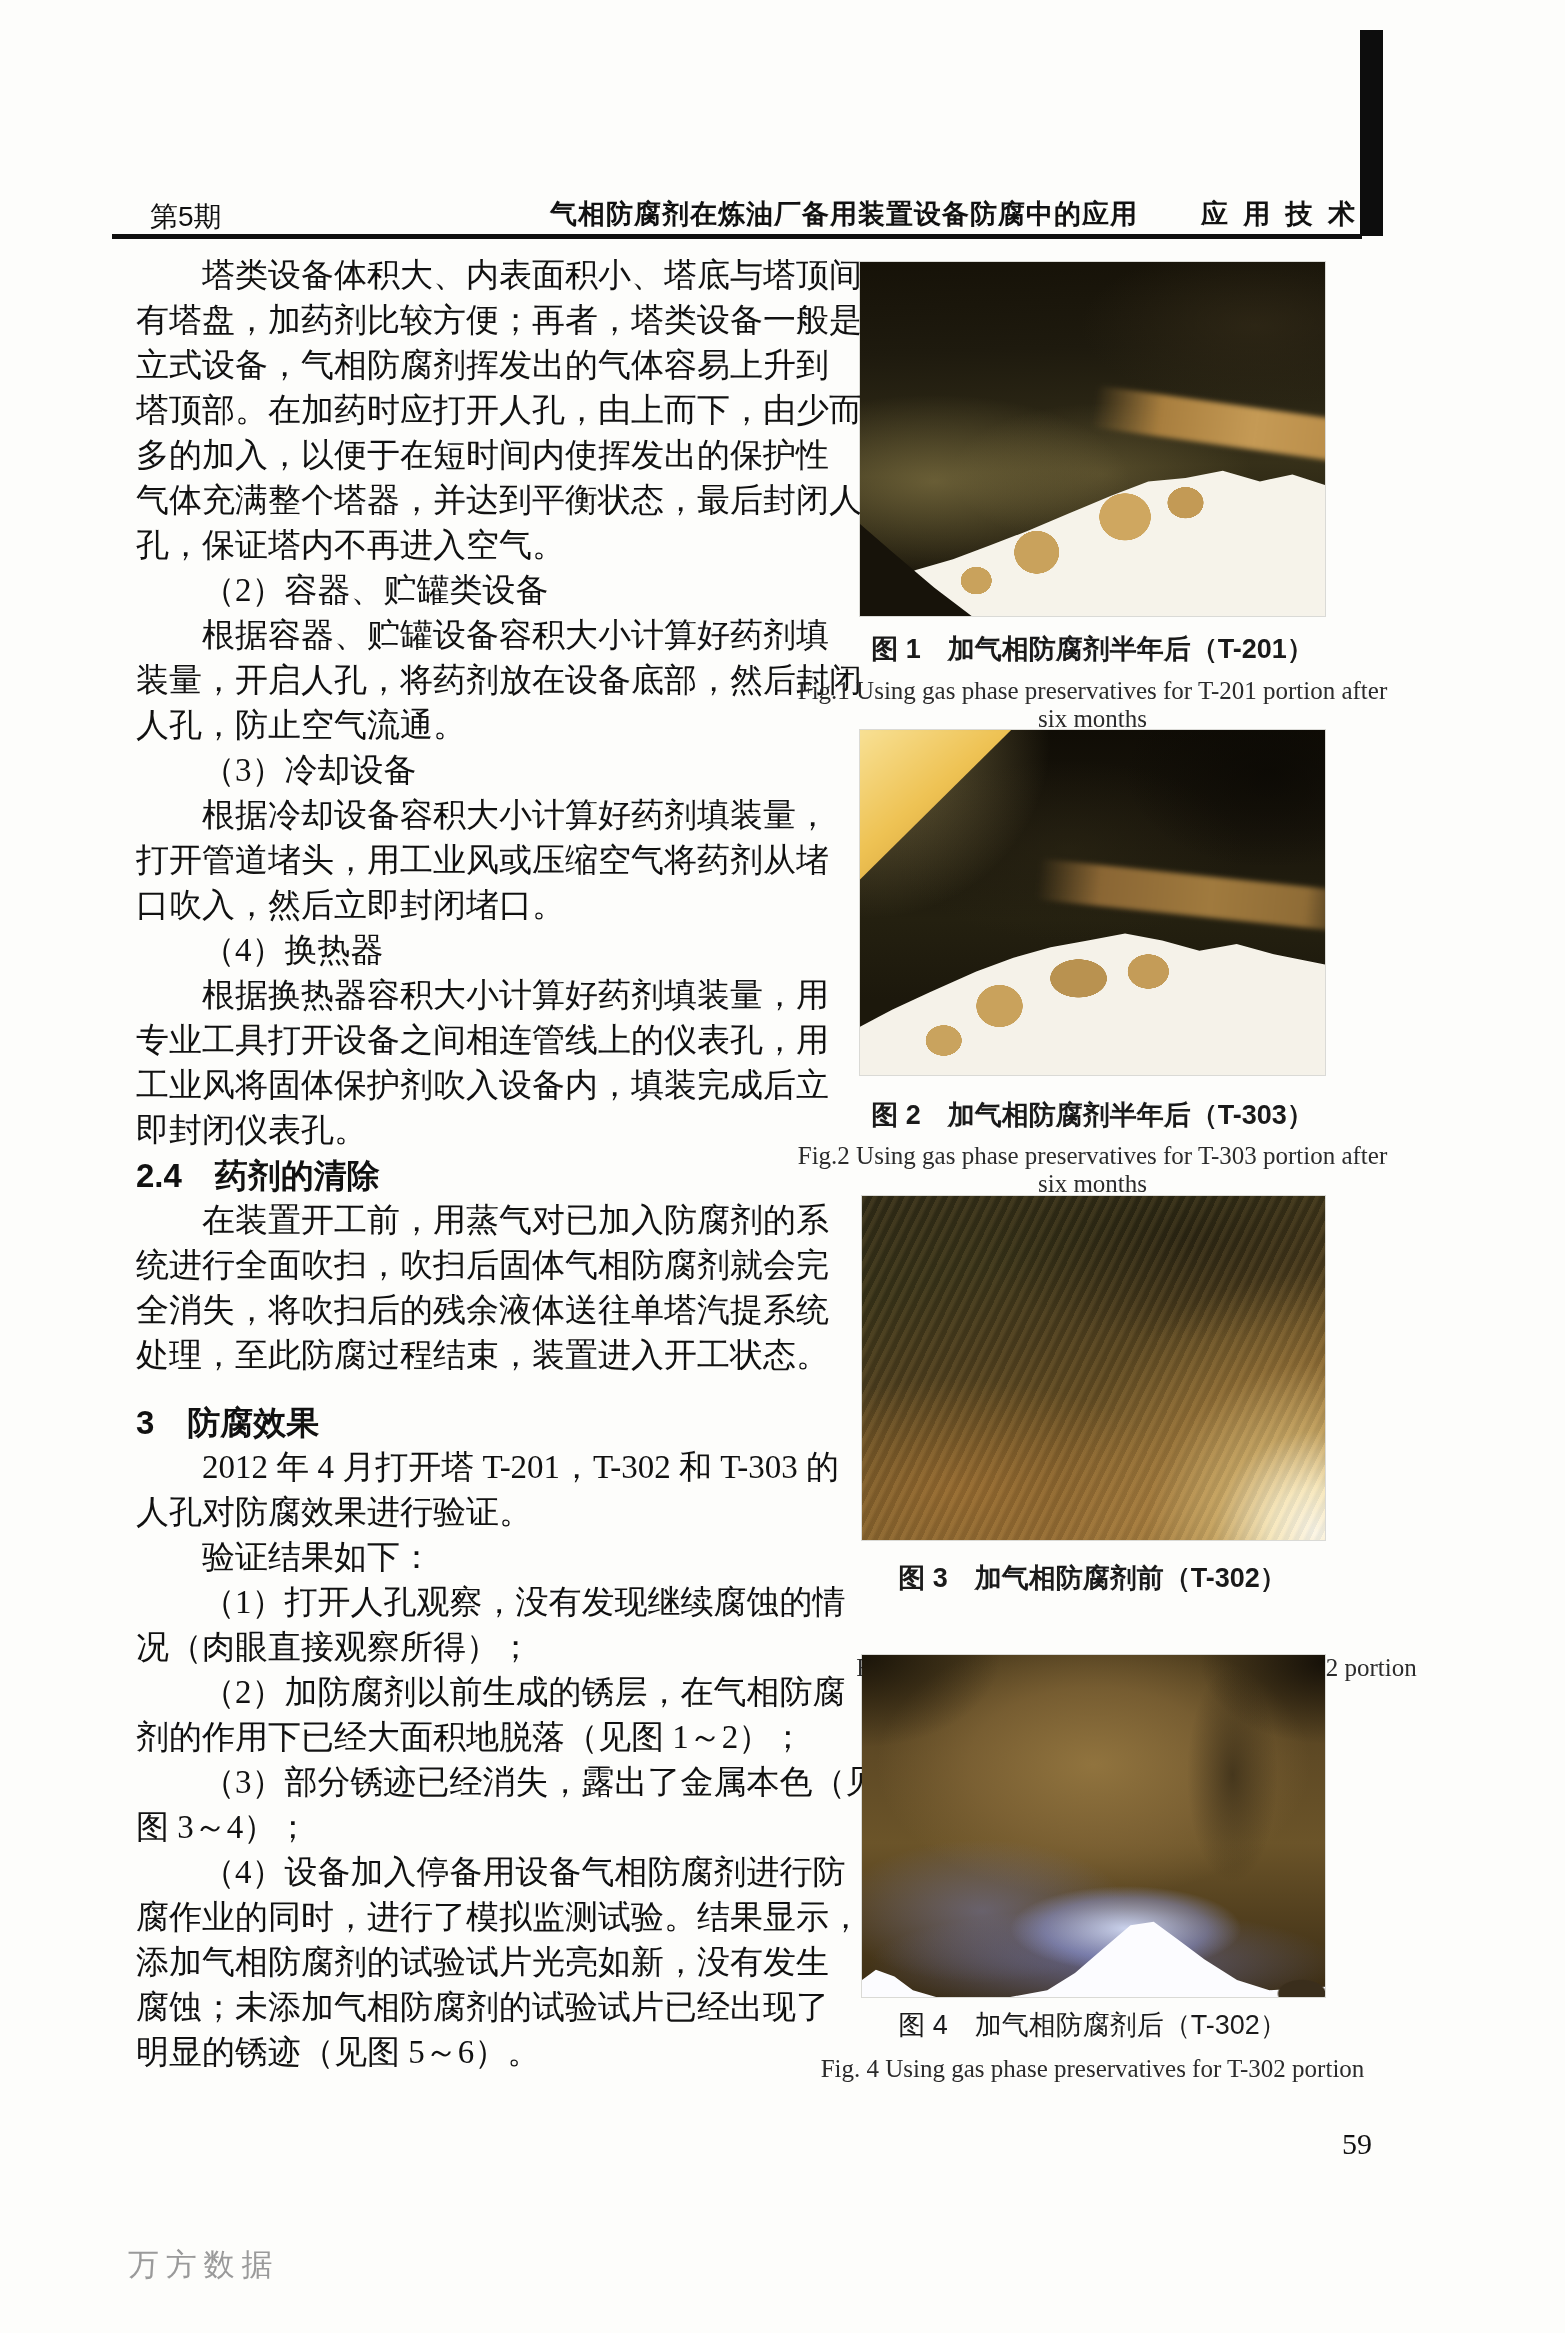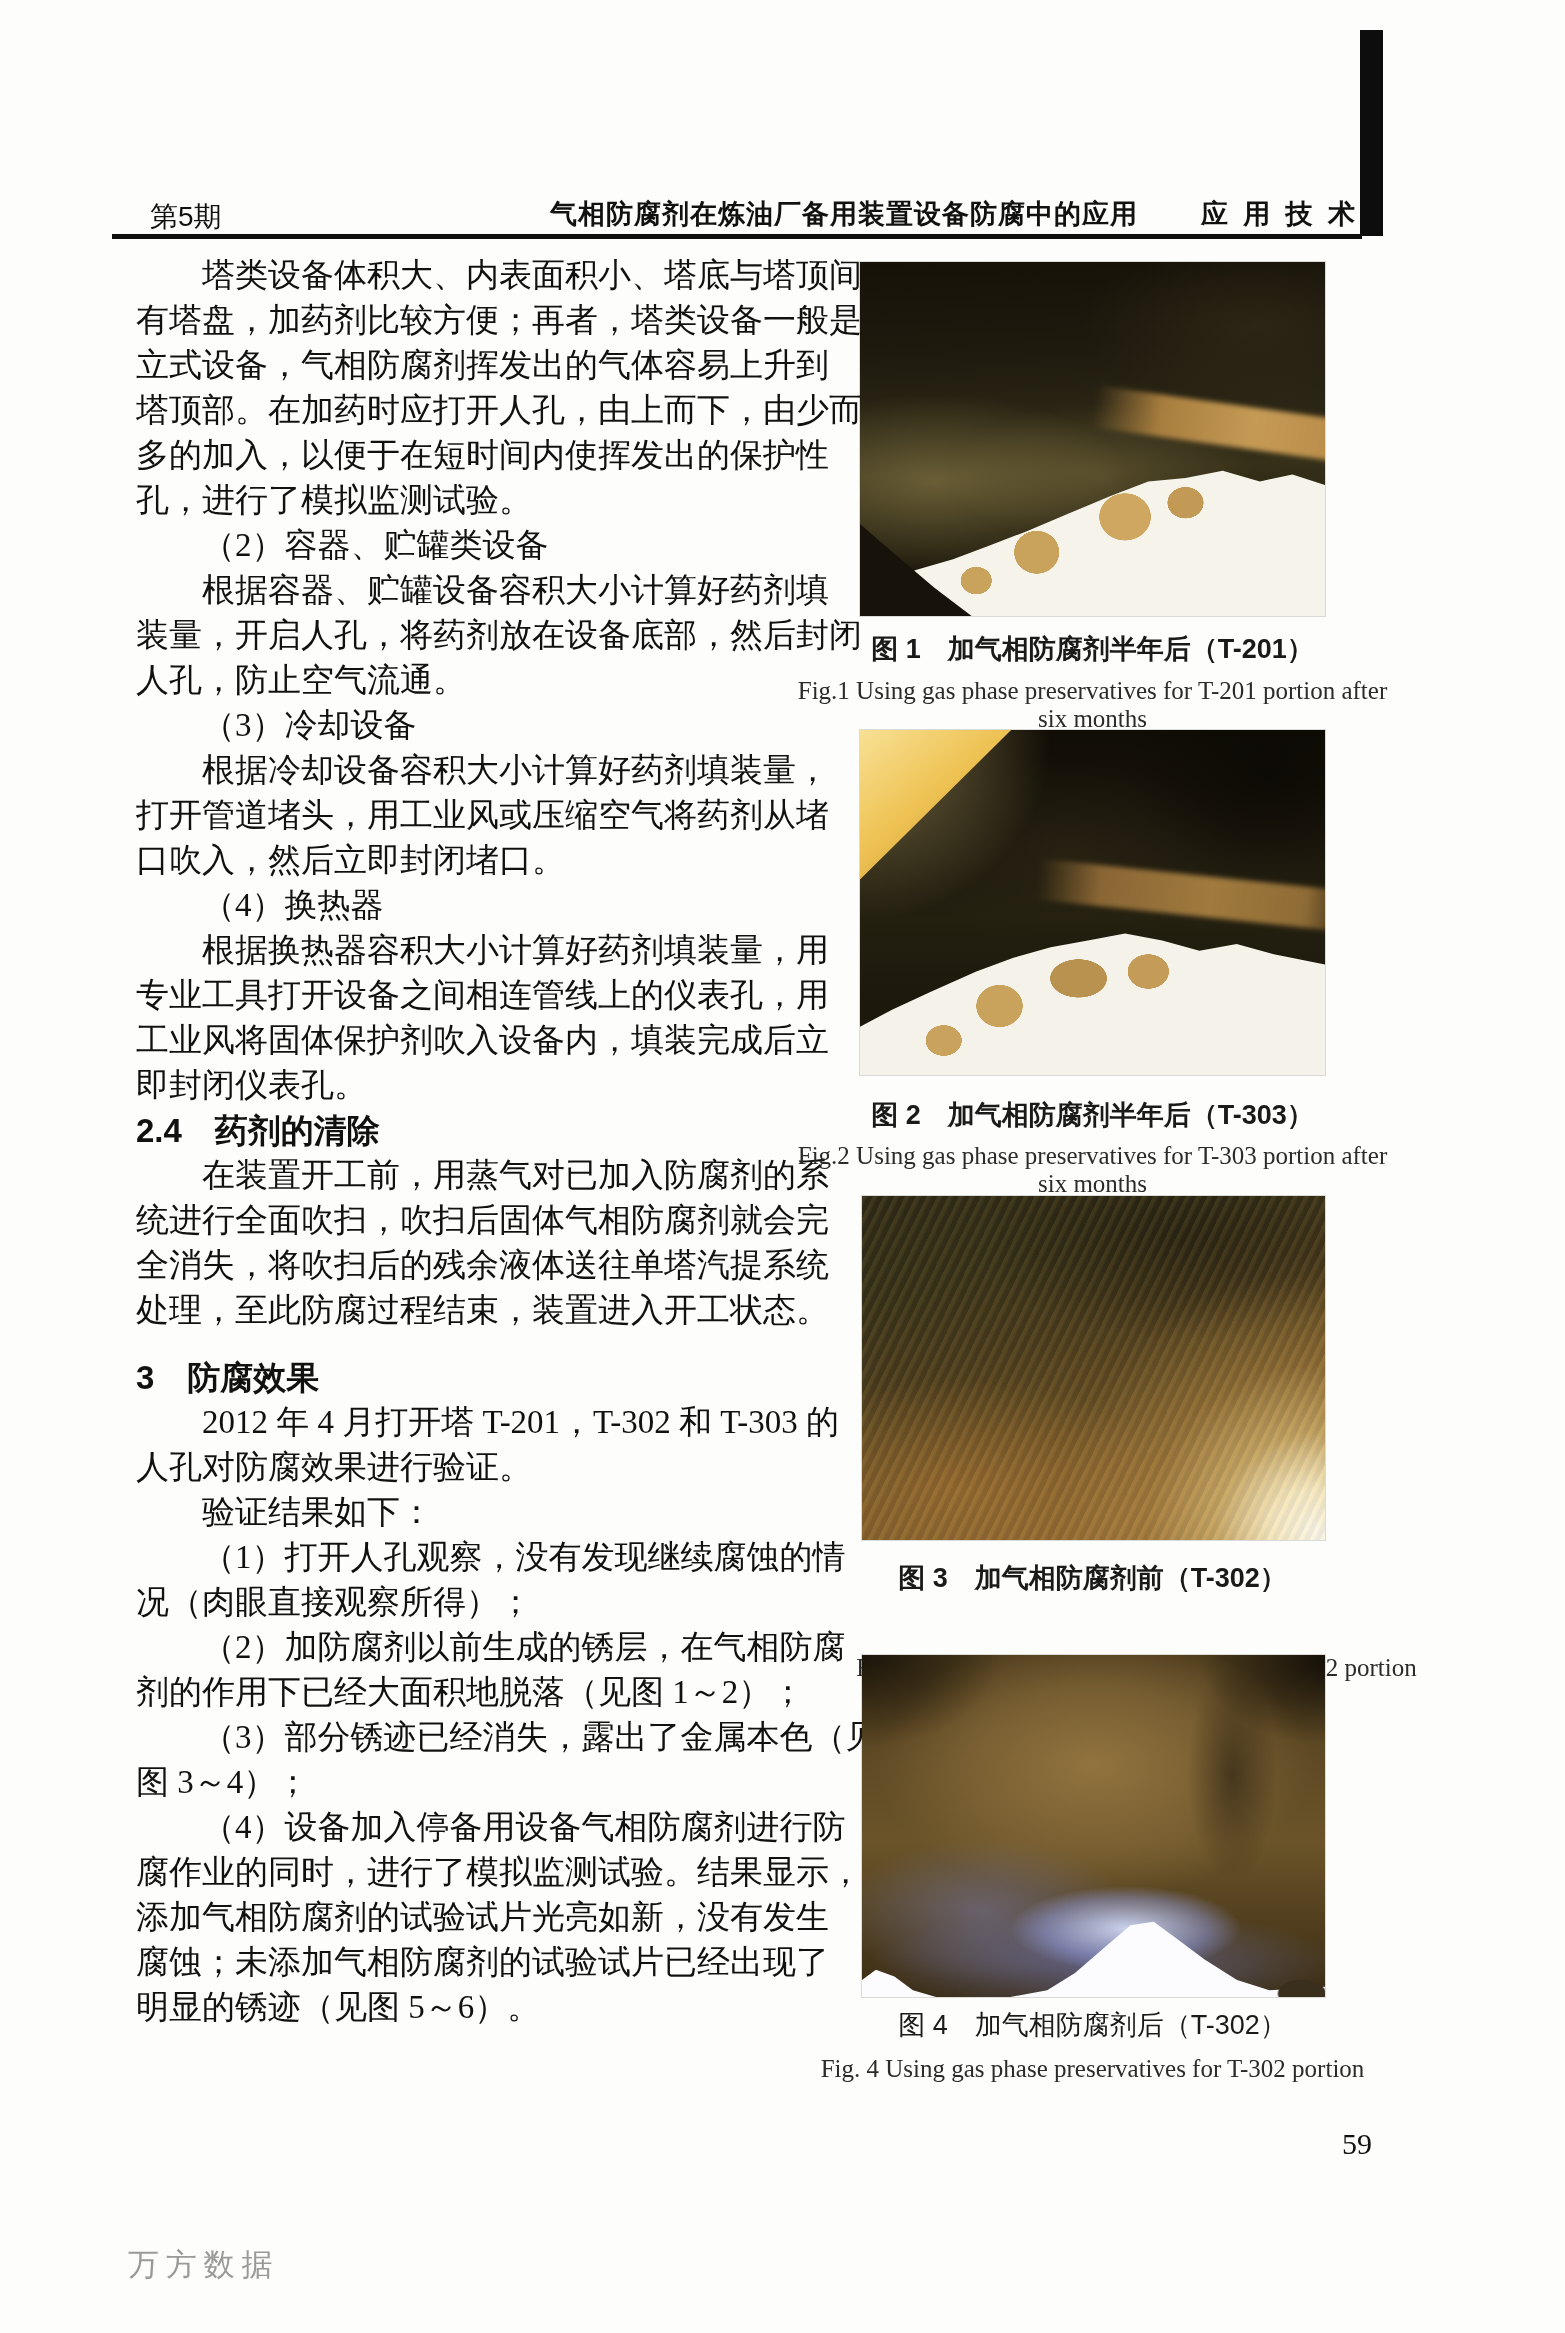--- a/index.html
+++ b/index.html
@@ -108,21 +108,22 @@
   <div class="hdr-title">气相防腐剂在炼油厂备用装置设备防腐中的应用</div>
   <div class="hdr-section">应 用 技 术</div>
   <div class="hdr-rule"></div>
 
   <div class="article" id="article-lines">
       <div class="line indent">塔类设备体积大、内表面积小、塔底与塔顶间</div>
       <div class="line">有塔盘，加药剂比较方便；再者，塔类设备一般是</div>
       <div class="line">立式设备，气相防腐剂挥发出的气体容易上升到</div>
       <div class="line">塔顶部。在加药时应打开人孔，由上而下，由少而</div>
       <div class="line">多的加入，以便于在短时间内使挥发出的保护性</div>
-      <div class="line">孔，进行了模拟监测试验。</div>
+      <div class="line">气体充满整个塔器，并达到平衡状态，最后封闭人</div>
+      <div class="line">孔，保证塔内不再进入空气。</div>
       <div class="line indent">（2）容器、贮罐类设备</div>
       <div class="line indent">根据容器、贮罐设备容积大小计算好药剂填</div>
       <div class="line">装量，开启人孔，将药剂放在设备底部，然后封闭</div>
       <div class="line">人孔，防止空气流通。</div>
       <div class="line indent">（3）冷却设备</div>
       <div class="line indent">根据冷却设备容积大小计算好药剂填装量，</div>
       <div class="line">打开管道堵头，用工业风或压缩空气将药剂从堵</div>
       <div class="line">口吹入，然后立即封闭堵口。</div>
       <div class="line indent">（4）换热器</div>
       <div class="line indent">根据换热器容积大小计算好药剂填装量，用</div>

